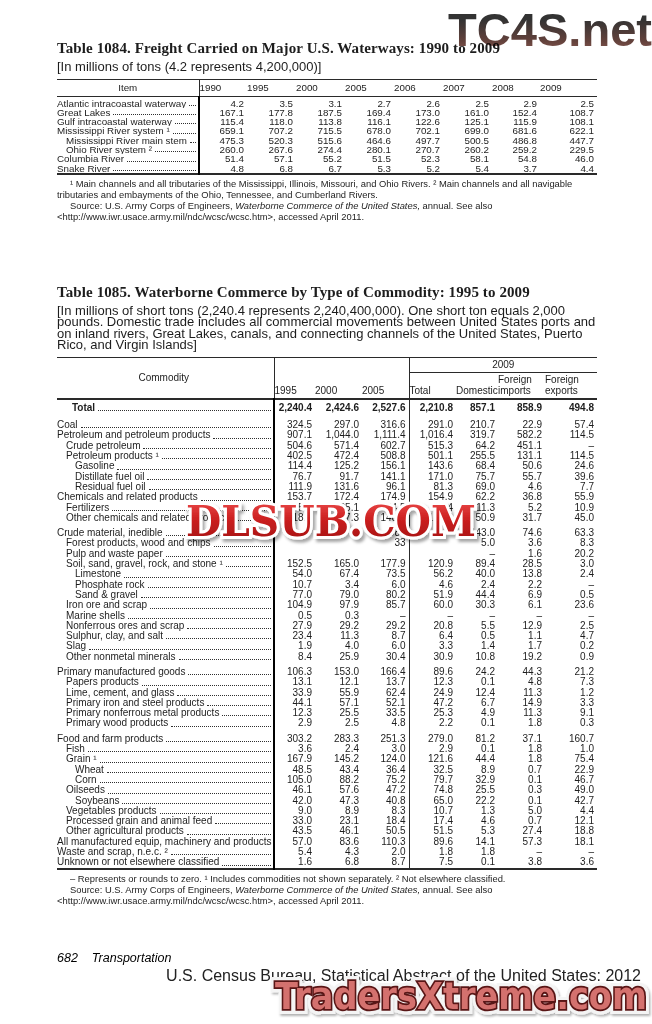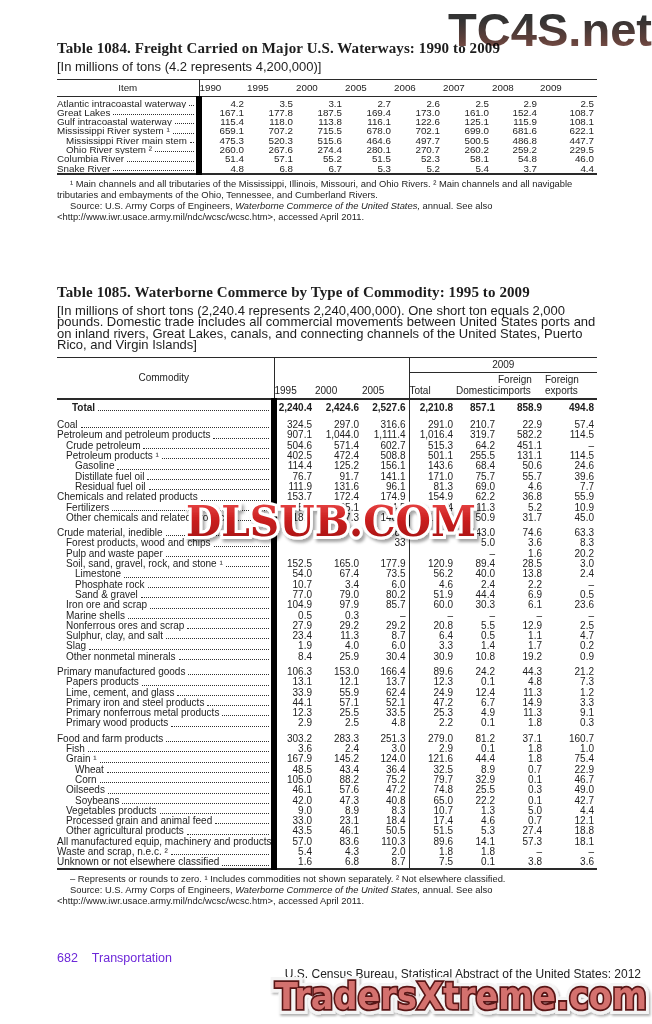--- a/index.html
+++ b/index.html
@@ -11,21 +11,21 @@
              margin:0 0 4px 0;letter-spacing:.1px;white-space:nowrap;}
   .headnote{font-size:13px;line-height:11.5px;margin:0 0 6px 0;}
 
   table{border-collapse:collapse;table-layout:fixed;width:540px;}
   table.datatable{border-top:1px solid #2a2a2a;border-bottom:2px solid #2a2a2a;}
   th{font-weight:normal;}
   thead th{vertical-align:bottom;padding:2px 3px 2px 0;}
   th.item-col{text-align:center;border-right:1px solid #2a2a2a;padding-right:0;}
   th.num-h{text-align:left;white-space:pre-line;}
   td.num{text-align:right;padding:0 3px 0 0;white-space:nowrap;}
-  td.lblcell{border-right:6px solid #000000;padding:0;overflow:hidden;}
+  td.lblcell{border-right:2px solid #000000;padding:0;overflow:hidden;}
   .lblwrap{display:flex;align-items:flex-end;}
   .lbl{white-space:nowrap;}
   .dots{flex:1 1 auto;border-bottom:1.5px dotted #2f2f2f;margin:0 2px 2px 3px;min-width:4px;}
 
   
   #t84{font-size:9.8px;}
   #t84 thead th{border-bottom:1.5px solid #2a2a2a;font-size:9.8px;padding-bottom:3px;}
   #t84 tbody td{line-height:9.3px;}
   #t84 tbody tr:first-child td{padding-top:2px;}
 
@@ -43,23 +43,23 @@
   #t85 tbody tr.bold td{padding-top:3px;padding-bottom:2px;}
   .ind1 .lblwrap{padding-left:9px;}
   .ind2 .lblwrap{padding-left:18px;}
   .ind3 .lblwrap{padding-left:15px;}
 
   .footnotes{margin-top:3px;font-size:9.4px;line-height:11px;}
   .footnotes p{margin:0;text-indent:13px;overflow-wrap:anywhere;}
 
   .block-b{margin-top:62px;}
 
-  .footer-line{position:absolute;left:57px;top:951px;font-size:12.5px;color:#6d28d9;}
+  .footer-line{position:absolute;left:57px;top:951px;font-size:12.5px;color:#000000;font-style:italic;}
   .footer-line .sect{margin-left:14px;}
-  .credit{position:absolute;right:11px;top:967px;font-size:12px;color:#222;white-space:nowrap;}
+  .credit{position:absolute;right:11px;top:967px;font-size:16px;color:#222;white-space:nowrap;}
 
   .wm{position:absolute;pointer-events:none;}
   .wm-top{right:-4px;top:2px;mix-blend-mode:multiply;}
   .wm-mid{left:181px;top:489px;}
   .wm-bot{left:270px;top:969px;}
 </style>
 </head>
 <body>
 
 <div class="page">

